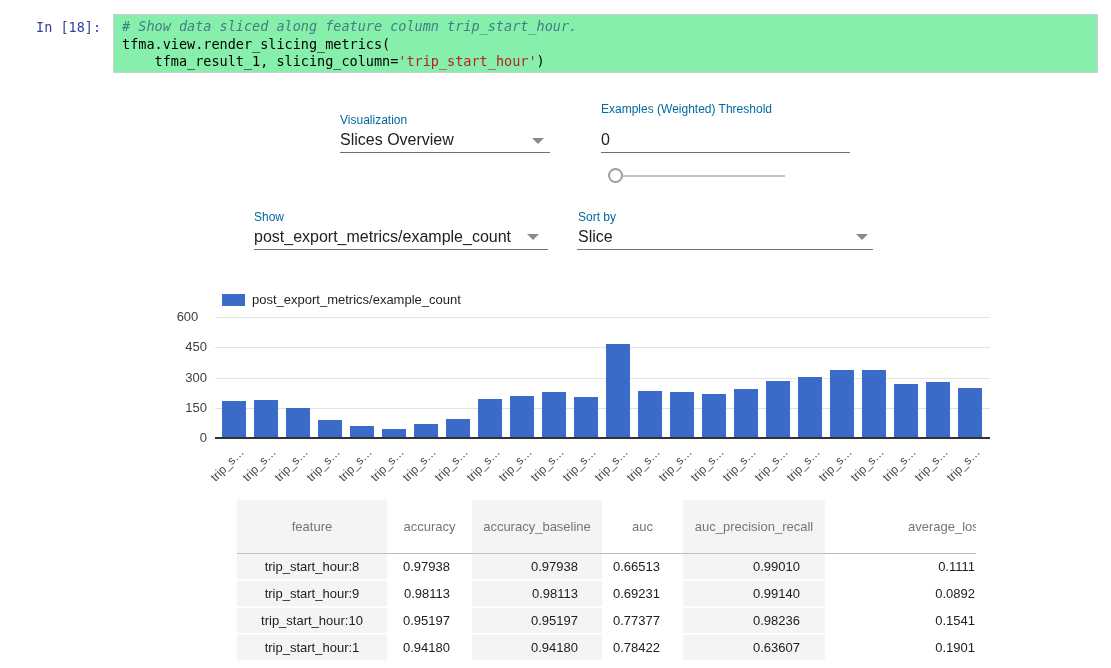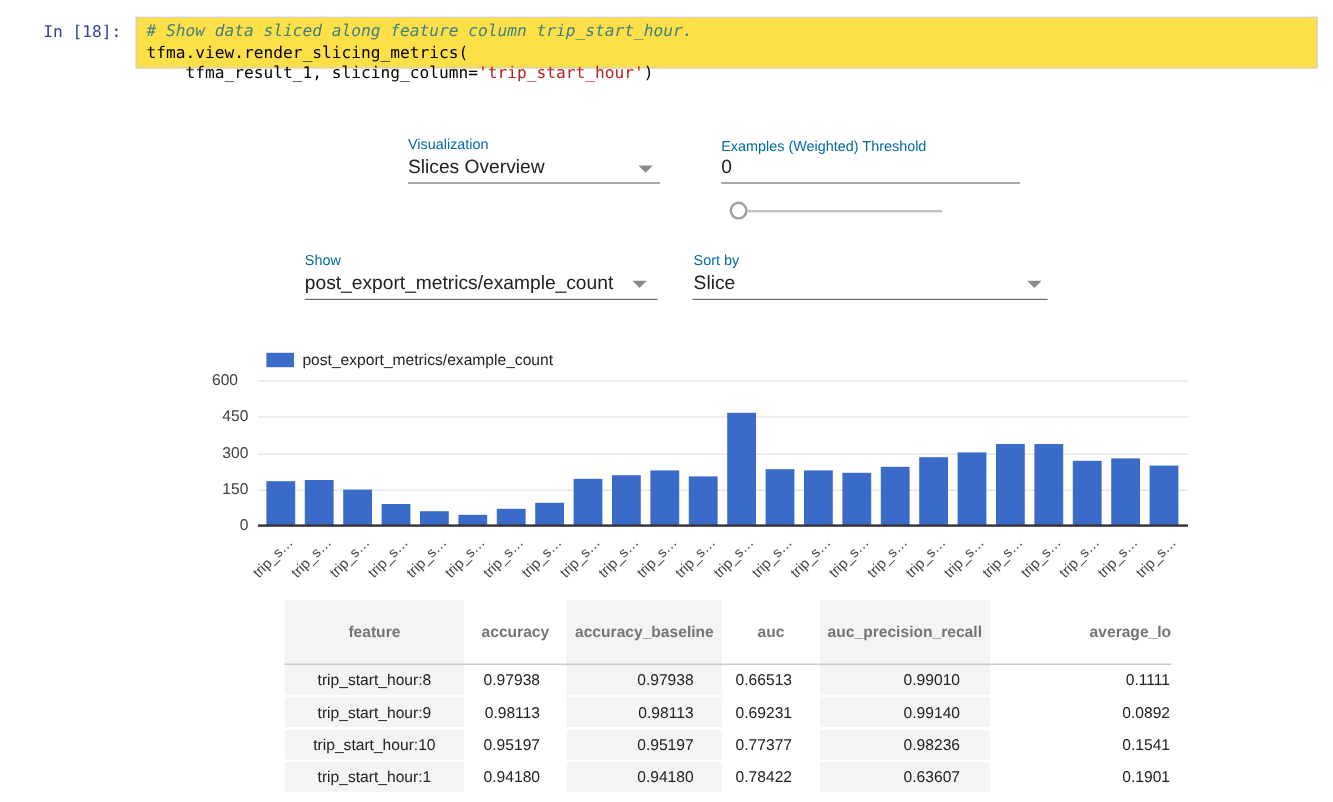--- a/index.html
+++ b/index.html
@@ -4,22 +4,22 @@
 <style>
   * { margin:0; padding:0; box-sizing:border-box; }
   html,body { width:1111px; height:668px; background:#fff; overflow:hidden;
               font-family:"Liberation Sans", sans-serif; }
   #stage { position:relative; width:1111px; height:668px; }
 
   
   .prompt { position:absolute; left:36px; top:19px; width:72px;
             font-family:"DejaVu Sans Mono", monospace; font-size:13.5px;
             color:#303F9F; white-space:pre; }
-  .code-cell { position:absolute; left:113px; top:14px; width:985px; height:43px;
-               background:#fde047; border:1px solid #cfcfcf; padding:3px 8px; }
+  .code-cell { position:absolute; left:113px; top:14px; width:985px; height:59px;
+               background:#86efac; border:1px solid #cfcfcf; padding:3px 8px; }
   .code-line { font-family:"DejaVu Sans Mono", monospace; font-size:13.5px;
                line-height:17.5px; color:#000; white-space:pre; }
   .tok-comment { color:#408080; font-style:italic; }
   .tok-string { color:#BA2121; }
 
   
   .ctl-label { position:absolute; font-size:12px; color:#0369a1; }
   .ctl-value { position:absolute; font-size:16px; color:#212121; }
   .ctl-underline { position:absolute; height:1px; background:#6f6f6f; }
   .dd-arrow { position:absolute; width:0; height:0;
@@ -43,21 +43,21 @@
             text-align:right; font-size:13px; color:#404040; }
   .xlabel { position:absolute; width:60px; height:14px; line-height:14px;
             text-align:right; font-size:12px; color:#444;
             transform:rotate(-45deg); transform-origin:100% 0%; white-space:nowrap; }
 
   
   #table-clip { position:absolute; left:237px; top:500px; width:739px; height:168px;
                 overflow:hidden; }
   table { border-collapse:collapse; table-layout:fixed; width:748px; }
   th, td { font-size:13px; overflow:hidden; white-space:nowrap; }
-  th { height:53px; color:#757575; font-weight:700; text-align:center;
+  th { height:53px; color:#757575; font-weight:400; text-align:center;
        border-bottom:1px solid #bdbdbd; }
   td { height:27px; color:#212121; border-bottom:2px solid #fff; }
   .c0 { width:150px; } .c1 { width:85px; } .c2 { width:130px; }
   .c3 { width:81px; }  .c4 { width:142px; } .c5 { width:160px; }
   .col-gray { background:#f4f4f4; }
   td.c0 { text-align:center; }
   td.c1 { text-align:right; padding-right:22px; }
   td.c2 { text-align:right; padding-right:24px; }
   td.c3 { text-align:right; padding-right:23px; }
   td.c4 { text-align:right; padding-right:25px; }
@@ -74,21 +74,21 @@
     <div class="code-line tok-comment"># Show data sliced along feature column trip_start_hour.</div>
     <div class="code-line">tfma.view.render_slicing_metrics(</div>
     <div class="code-line"><span>    tfma_result_1, slicing_column=</span><span class="tok-string">'trip_start_hour'</span><span>)</span></div>
   </div>
 
   <div class="ctl-label" style="left:340px; top:113px;">Visualization</div>
   <div class="ctl-value" style="left:340px; top:131px;">Slices Overview</div>
   <div class="ctl-underline" style="left:340px; top:152px; width:210px;"></div>
   <div class="dd-arrow" style="left:532px; top:138px;"></div>
 
-  <div class="ctl-label" style="left:601px; top:115px;">Examples (Weighted) Threshold</div>
+  <div class="ctl-label" style="left:601px; top:102px;">Examples (Weighted) Threshold</div>
   <div class="ctl-value" style="left:601px; top:131px;">0</div>
   <div class="ctl-underline" style="left:601px; top:152px; width:249px;"></div>
   <div class="slider-track"></div>
   <div class="slider-handle"></div>
 
   <div class="ctl-label" style="left:254px; top:210px;">Show</div>
   <div class="ctl-value" style="left:254px; top:228px;">post_export_metrics/example_count</div>
   <div class="ctl-underline" style="left:254px; top:249px; width:294px;"></div>
   <div class="dd-arrow" style="left:527px; top:234px;"></div>
 

